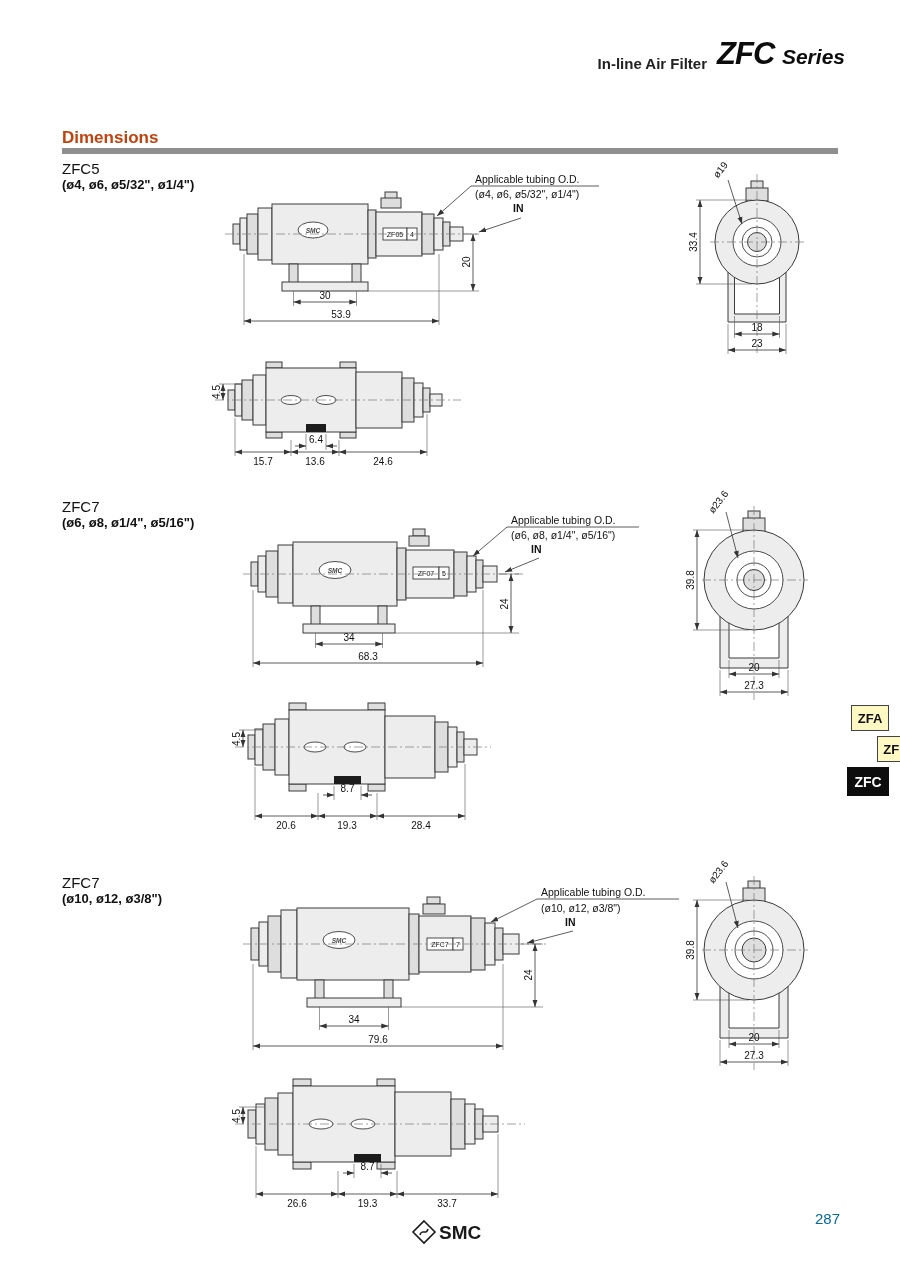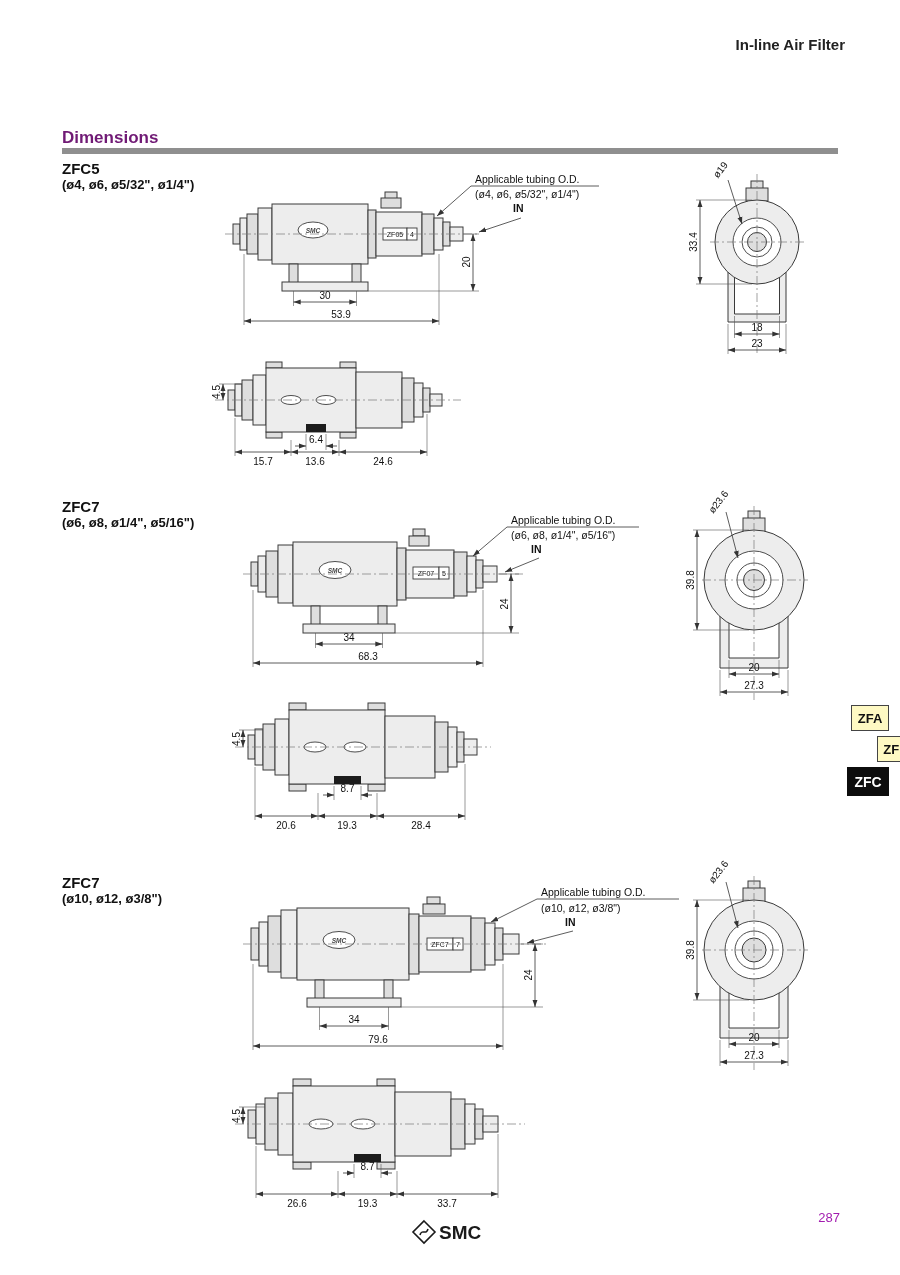--- a/index.html
+++ b/index.html
@@ -2,27 +2,27 @@
 <html><head>
 <meta charset="utf-8">
 <style>
   html,body{margin:0;padding:0;}
   body{width:900px;height:1275px;position:relative;background:#fff;font-family:"Liberation Sans",sans-serif;color:#111;overflow:hidden;}
   .abs{position:absolute;}
   .hdr{display:flex;align-items:flex-end;gap:10px;white-space:nowrap;}
   .hdr-product{font-size:15px;font-weight:bold;color:#222;}
   .hdr-series{font-size:31px;font-weight:bold;font-style:italic;letter-spacing:-1px;color:#0c0c0c;}
   .hdr-series-word{font-size:21px;font-weight:bold;font-style:italic;letter-spacing:0;}
-  .sec-head{font-size:17px;font-weight:bold;color:#701a75;}
+  .sec-head{font-size:17px;font-weight:bold;color:#c2410c;}
   .sec-bar{background:#8f8f8f;height:6px;}
-  .model-name{font-size:15px;font-weight:bold;line-height:1.15;}
+  .model-name{font-size:15px;font-weight:normal;line-height:1.15;}
   .model-sizes{font-size:13px;font-weight:bold;line-height:1.2;}
   .tab{position:absolute;border:1.2px solid #444;background:#fef9c3;font-weight:bold;font-size:13px;display:flex;align-items:center;justify-content:center;color:#111;}
   .tab.active{background:#0d0d0d;color:#fff;border-color:#0d0d0d;font-size:14px;}
-  .pageno{font-size:13px;color:#a21caf;}
+  .pageno{font-size:15px;color:#0369a1;}
   svg{display:block;overflow:visible;}
   svg text{font-family:"Liberation Sans",sans-serif;}
   .p{fill:#ededed;stroke:#3a3a3a;stroke-width:1;}
   .p2{fill:#dedede;stroke:#3a3a3a;stroke-width:1;}
   .pw{fill:#ffffff;stroke:#3a3a3a;stroke-width:.9;}
   .dk{fill:#1c1c1c;stroke:none;}
   .cl{stroke:#7a7a7a;stroke-width:.7;stroke-dasharray:9 3 2 3;fill:none;}
   .ex{stroke:#555;stroke-width:.6;fill:none;}
   .dl{stroke:#333;stroke-width:.8;fill:none;}
   .ld{stroke:#333;stroke-width:.8;fill:none;}
@@ -39,20 +39,21 @@
 <svg width="0" height="0" style="position:absolute" aria-hidden="true">
   <defs>
     <marker id="arr" viewBox="0 0 10 10" refX="8" refY="4" markerWidth="9" markerHeight="9" orient="auto-start-reverse" markerUnits="userSpaceOnUse">
       <path d="M0,1.2 L8,4 L0,6.8 Z" fill="#333"></path>
     </marker>
   </defs>
 </svg>
 
 <div class="abs hdr" style="right:55px;top:36px">
   <span class="hdr-product">In-line Air Filter</span>
+  <span class="hdr-series"><span>ZFC</span> <span class="hdr-series-word">Series</span></span>
 </div>
 
 <div class="abs sec-head" style="left:62px;top:128px">Dimensions</div>
 <div class="abs sec-bar" style="left:62px;top:148px;width:776px"></div>
 
 <div class="abs" style="left:62px;top:160px">
   <div class="model-name">ZFC5</div>
   <div class="model-sizes">(ø4, ø6, ø5/32", ø1/4")</div>
 </div>
 

